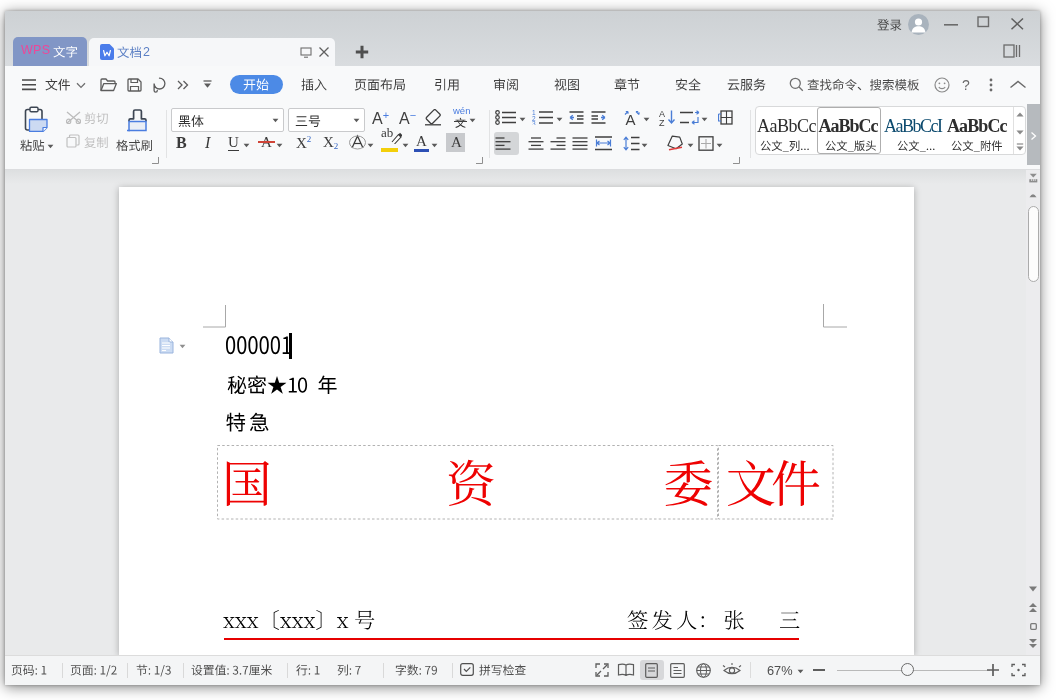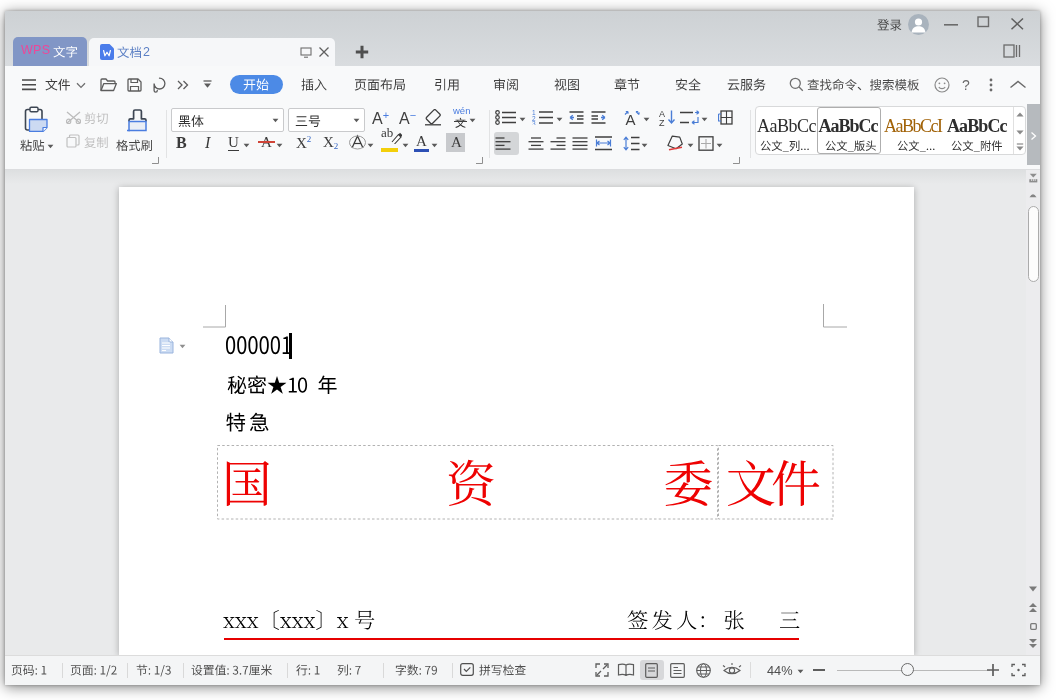--- a/index.html
+++ b/index.html
@@ -334,21 +334,21 @@
     <path d="M8 3 V12.5 M3 7.5 H13" stroke="#ababab" stroke-width="1.1"></path>
   </svg>
 <svg style="position:absolute;left:716px;top:143px;" width="7" height="5" viewBox="0 0 7 5" fill="none" stroke="none">
     <path d="M0.6 0.8 L3.5 4.3 L6.4 0.8 Z" fill="#5a5a5a"></path>
   </svg>
 <div class="abs" style="left:750px;top:110px;width:1px;height:48px;background:#e2e3e4"></div>
 <div class="abs" style="left:755px;top:106px;width:271px;height:49px;background:#fff;border:1px solid #d8d9da;border-radius:4px"></div>
 <div class="abs" style="left:817px;top:107px;width:64px;height:47px;background:#fff;border:1px solid #aeaeae;border-radius:3px"></div>
 <div class="abs" style="left:757px;top:116px;font-size:18px;font-weight:normal;color:#2e2e2e;font-family:'Liberation Serif',serif;letter-spacing:-0.5px">AaBbCc</div>
 <div class="abs" style="left:818.5px;top:116px;font-size:18px;font-weight:bold;color:#2e2e2e;font-family:'Liberation Serif',serif;letter-spacing:-1.0px">AaBbCc</div>
-<div class="abs" style="left:884px;top:116px;font-size:18px;font-weight:normal;color:#a16207;font-family:'Liberation Serif',serif;letter-spacing:-1.5px">AaBbCcI</div>
+<div class="abs" style="left:884px;top:116px;font-size:18px;font-weight:normal;color:#0c4a6e;font-family:'Liberation Serif',serif;letter-spacing:-1.5px">AaBbCcI</div>
 <div class="abs" style="left:947px;top:116px;font-size:18px;font-weight:bold;color:#2e2e2e;font-family:'Liberation Serif',serif;letter-spacing:-0.9px">AaBbCc</div>
 <svg style="position:absolute;left:759.5px;top:0px;overflow:visible;" width="2" height="2">
     <path transform="translate(0,150)" d="M3.7 -9.2C3.0 -7.5 1.9 -5.8 0.6 -4.8C0.8 -4.7 1.2 -4.4 1.4 -4.2C2.6 -5.3 3.8 -7.1 4.6 -8.9ZM7.5 -9.3 6.7 -8.9C7.5 -7.2 9.0 -5.3 10.2 -4.2C10.4 -4.5 10.7 -4.8 10.9 -4.9C9.7 -5.9 8.3 -7.7 7.5 -9.3ZM1.8 0.2C2.2 0.0 2.9 -0.0 8.8 -0.4C9.1 0.0 9.4 0.5 9.6 0.8L10.4 0.4C9.9 -0.7 8.7 -2.2 7.7 -3.5L6.9 -3.1C7.4 -2.5 7.8 -1.9 8.3 -1.2L3.0 -0.9C4.1 -2.2 5.2 -3.9 6.2 -5.7L5.3 -6.0C4.4 -4.2 3.0 -2.2 2.5 -1.7C2.1 -1.2 1.8 -0.8 1.5 -0.7C1.6 -0.5 1.8 -0.0 1.8 0.2Z M16.1 -9.3C16.4 -8.7 16.8 -8.0 16.9 -7.5L17.9 -7.8C17.7 -8.3 17.3 -9.0 17.0 -9.6ZM11.9 -7.5V-6.7H13.6C14.3 -4.9 15.2 -3.5 16.4 -2.3C15.1 -1.2 13.6 -0.5 11.7 0.1C11.9 0.3 12.1 0.7 12.2 0.9C14.1 0.3 15.7 -0.5 17.0 -1.6C18.2 -0.5 19.8 0.3 21.6 0.8C21.8 0.6 22.0 0.2 22.2 0.0C20.4 -0.4 18.9 -1.2 17.6 -2.3C18.8 -3.4 19.6 -4.9 20.3 -6.7H22.1V-7.5ZM17.0 -2.9C15.9 -3.9 15.1 -5.2 14.5 -6.7H19.3C18.8 -5.1 18.0 -3.9 17.0 -2.9Z M22.7 1.6H28.8V0.9H22.7Z M36.2 -8.2V-1.9H37.0V-8.2ZM38.5 -9.4V-0.2C38.5 -0.0 38.4 0.0 38.3 0.0C38.1 0.1 37.5 0.1 36.9 0.0C37.0 0.3 37.1 0.6 37.1 0.9C38.0 0.9 38.6 0.8 38.9 0.7C39.2 0.6 39.4 0.3 39.4 -0.2V-9.4ZM31.0 -3.4C31.5 -3.0 32.2 -2.5 32.7 -2.0C31.9 -1.0 30.9 -0.2 29.8 0.2C30.0 0.4 30.2 0.7 30.3 1.0C32.7 -0.1 34.5 -2.3 35.0 -6.2L34.5 -6.4L34.4 -6.4H31.8C32.0 -6.9 32.2 -7.5 32.3 -8.1H35.4V-8.9H29.6V-8.1H31.4C31.1 -6.3 30.4 -4.7 29.5 -3.7C29.7 -3.6 30.0 -3.3 30.2 -3.1C30.7 -3.8 31.2 -4.6 31.5 -5.6H34.1C33.9 -4.5 33.6 -3.6 33.1 -2.8C32.7 -3.2 32.0 -3.7 31.4 -4.0Z M41.8 0.1C42.2 0.1 42.5 -0.2 42.5 -0.6C42.5 -1.1 42.2 -1.4 41.8 -1.4C41.4 -1.4 41.0 -1.1 41.0 -0.6C41.0 -0.2 41.4 0.1 41.8 0.1Z M44.9 0.1C45.3 0.1 45.7 -0.2 45.7 -0.6C45.7 -1.1 45.3 -1.4 44.9 -1.4C44.5 -1.4 44.2 -1.1 44.2 -0.6C44.2 -0.2 44.5 0.1 44.9 0.1Z M48.1 0.1C48.5 0.1 48.8 -0.2 48.8 -0.6C48.8 -1.1 48.5 -1.4 48.1 -1.4C47.7 -1.4 47.3 -1.1 47.3 -0.6C47.3 -0.2 47.7 0.1 48.1 0.1Z" fill="#333"></path>
   </svg>
 <svg style="position:absolute;left:825px;top:0px;overflow:visible;" width="2" height="2">
     <path transform="translate(0,150)" d="M3.7 -9.2C3.0 -7.5 1.9 -5.8 0.6 -4.8C0.8 -4.7 1.2 -4.4 1.4 -4.2C2.6 -5.3 3.8 -7.1 4.6 -8.9ZM7.5 -9.3 6.7 -8.9C7.5 -7.2 9.0 -5.3 10.2 -4.2C10.4 -4.5 10.7 -4.8 10.9 -4.9C9.7 -5.9 8.3 -7.7 7.5 -9.3ZM1.8 0.2C2.2 0.0 2.9 -0.0 8.8 -0.4C9.1 0.0 9.4 0.5 9.6 0.8L10.4 0.4C9.9 -0.7 8.7 -2.2 7.7 -3.5L6.9 -3.1C7.4 -2.5 7.8 -1.9 8.3 -1.2L3.0 -0.9C4.1 -2.2 5.2 -3.9 6.2 -5.7L5.3 -6.0C4.4 -4.2 3.0 -2.2 2.5 -1.7C2.1 -1.2 1.8 -0.8 1.5 -0.7C1.6 -0.5 1.8 -0.0 1.8 0.2Z M16.1 -9.3C16.4 -8.7 16.8 -8.0 16.9 -7.5L17.9 -7.8C17.7 -8.3 17.3 -9.0 17.0 -9.6ZM11.9 -7.5V-6.7H13.6C14.3 -4.9 15.2 -3.5 16.4 -2.3C15.1 -1.2 13.6 -0.5 11.7 0.1C11.9 0.3 12.1 0.7 12.2 0.9C14.1 0.3 15.7 -0.5 17.0 -1.6C18.2 -0.5 19.8 0.3 21.6 0.8C21.8 0.6 22.0 0.2 22.2 0.0C20.4 -0.4 18.9 -1.2 17.6 -2.3C18.8 -3.4 19.6 -4.9 20.3 -6.7H22.1V-7.5ZM17.0 -2.9C15.9 -3.9 15.1 -5.2 14.5 -6.7H19.3C18.8 -5.1 18.0 -3.9 17.0 -2.9Z M22.7 1.6H28.8V0.9H22.7Z M30.1 -9.3V-4.8C30.1 -3.1 30.0 -1.0 29.3 0.4C29.4 0.5 29.7 0.8 29.9 0.9C30.5 -0.2 30.8 -1.7 30.8 -3.2H32.4V0.9H33.2V-4.0H30.9L30.9 -4.8V-5.6H33.9V-6.4H32.9V-9.5H32.1V-6.4H30.9V-9.3ZM38.5 -5.4C38.3 -4.1 37.9 -3.0 37.3 -2.1C36.8 -3.1 36.4 -4.2 36.1 -5.4ZM34.4 -8.7V-4.8C34.4 -3.1 34.3 -1.0 33.4 0.5C33.6 0.6 33.9 0.8 34.1 1.0C35.1 -0.7 35.2 -2.9 35.2 -4.8V-5.4H35.4C35.7 -3.9 36.2 -2.6 36.8 -1.4C36.2 -0.7 35.5 -0.1 34.7 0.2C34.9 0.4 35.1 0.7 35.2 0.9C36.0 0.5 36.7 -0.0 37.3 -0.7C37.8 -0.0 38.5 0.5 39.2 0.9C39.3 0.7 39.6 0.4 39.8 0.2C39.0 -0.1 38.3 -0.7 37.8 -1.4C38.6 -2.6 39.2 -4.1 39.4 -6.1L38.9 -6.2L38.8 -6.2H35.2V-8.0C36.7 -8.2 38.4 -8.4 39.6 -8.7L39.1 -9.4C38.0 -9.1 36.0 -8.9 34.4 -8.7Z M46.3 -1.9C47.8 -1.1 49.4 -0.1 50.3 0.7L50.9 0.1C49.9 -0.7 48.3 -1.7 46.7 -2.5ZM42.4 -8.4C43.3 -8.0 44.4 -7.4 45.0 -7.0L45.5 -7.7C44.9 -8.1 43.8 -8.7 42.8 -9.0ZM41.4 -6.3C42.3 -6.0 43.4 -5.3 43.9 -4.9L44.5 -5.5C43.9 -6.0 42.8 -6.6 41.9 -6.9ZM40.9 -4.3V-3.5H45.7C45.1 -1.8 43.8 -0.6 40.8 0.1C41.0 0.3 41.3 0.7 41.3 0.9C44.6 0.0 46.0 -1.4 46.6 -3.5H50.9V-4.3H46.8C47.1 -5.8 47.1 -7.5 47.1 -9.4H46.2C46.2 -7.4 46.2 -5.7 45.9 -4.3Z" fill="#333"></path>
   </svg>
 <svg style="position:absolute;left:897px;top:0px;overflow:visible;" width="2" height="2">
     <path transform="translate(0,150)" d="M3.7 -9.2C3.0 -7.5 1.9 -5.8 0.6 -4.8C0.8 -4.7 1.2 -4.4 1.4 -4.2C2.6 -5.3 3.8 -7.1 4.6 -8.9ZM7.5 -9.3 6.7 -8.9C7.5 -7.2 9.0 -5.3 10.2 -4.2C10.4 -4.5 10.7 -4.8 10.9 -4.9C9.7 -5.9 8.3 -7.7 7.5 -9.3ZM1.8 0.2C2.2 0.0 2.9 -0.0 8.8 -0.4C9.1 0.0 9.4 0.5 9.6 0.8L10.4 0.4C9.9 -0.7 8.7 -2.2 7.7 -3.5L6.9 -3.1C7.4 -2.5 7.8 -1.9 8.3 -1.2L3.0 -0.9C4.1 -2.2 5.2 -3.9 6.2 -5.7L5.3 -6.0C4.4 -4.2 3.0 -2.2 2.5 -1.7C2.1 -1.2 1.8 -0.8 1.5 -0.7C1.6 -0.5 1.8 -0.0 1.8 0.2Z M16.1 -9.3C16.4 -8.7 16.8 -8.0 16.9 -7.5L17.9 -7.8C17.7 -8.3 17.3 -9.0 17.0 -9.6ZM11.9 -7.5V-6.7H13.6C14.3 -4.9 15.2 -3.5 16.4 -2.3C15.1 -1.2 13.6 -0.5 11.7 0.1C11.9 0.3 12.1 0.7 12.2 0.9C14.1 0.3 15.7 -0.5 17.0 -1.6C18.2 -0.5 19.8 0.3 21.6 0.8C21.8 0.6 22.0 0.2 22.2 0.0C20.4 -0.4 18.9 -1.2 17.6 -2.3C18.8 -3.4 19.6 -4.9 20.3 -6.7H22.1V-7.5ZM17.0 -2.9C15.9 -3.9 15.1 -5.2 14.5 -6.7H19.3C18.8 -5.1 18.0 -3.9 17.0 -2.9Z M22.7 1.6H28.8V0.9H22.7Z M30.5 0.1C30.9 0.1 31.2 -0.2 31.2 -0.6C31.2 -1.1 30.9 -1.4 30.5 -1.4C30.1 -1.4 29.7 -1.1 29.7 -0.6C29.7 -0.2 30.1 0.1 30.5 0.1Z M33.6 0.1C34.0 0.1 34.4 -0.2 34.4 -0.6C34.4 -1.1 34.0 -1.4 33.6 -1.4C33.2 -1.4 32.9 -1.1 32.9 -0.6C32.9 -0.2 33.2 0.1 33.6 0.1Z M36.8 0.1C37.2 0.1 37.5 -0.2 37.5 -0.6C37.5 -1.1 37.2 -1.4 36.8 -1.4C36.4 -1.4 36.0 -1.1 36.0 -0.6C36.0 -0.2 36.4 0.1 36.8 0.1Z" fill="#333"></path>
   </svg>
@@ -502,21 +502,21 @@
     <circle cx="7.5" cy="7.5" r="6.8" stroke="#5d5d5d" stroke-width="1.1" fill="none"></circle>
     <ellipse cx="7.5" cy="7.5" rx="3" ry="6.8" stroke="#5d5d5d" stroke-width="1" fill="none"></ellipse>
     <path d="M0.7 7.5 H14.3 M1.7 4 H13.3 M1.7 11 H13.3" stroke="#5d5d5d" stroke-width="1"></path>
   </svg>
 <svg style="position:absolute;left:721px;top:662px;" width="22" height="16" viewBox="0 0 22 16" fill="none" stroke="none">
     <path d="M3 8.5 Q11 2 19 8.5 Q11 15 3 8.5 Z" stroke="#5d5d5d" stroke-width="1.1" fill="none"></path>
     <circle cx="11" cy="8.5" r="2.6" stroke="#5d5d5d" stroke-width="1.1" fill="none"></circle>
 <path d="M2 3.5 L4 5 M11 1 V3 M20 3.5 L18 5" stroke="#5d5d5d" stroke-width="1.1"></path>
   </svg>
 <div class="abs" style="left:750px;top:662px;width:1px;height:16px;background:#dcdcdc"></div>
-<div class="abs" style="left:767px;top:663px;font-size:12.8px;color:#4f4f4f">44%</div>
+<div class="abs" style="left:767px;top:663px;font-size:12.8px;color:#4f4f4f">67%</div>
 <svg style="position:absolute;left:797px;top:669px;" width="8" height="5" viewBox="0 0 8 5" fill="none" stroke="none">
     <path d="M0.6 0.8 L3.5 4.3 L6.4 0.8 Z" fill="#5a5a5a"></path>
   </svg>
 <div class="abs" style="left:813px;top:669px;width:12px;height:2px;background:#5d5d5d"></div>
 <div class="abs" style="left:837px;top:669.5px;width:153px;height:1.5px;background:#b9b9b9"></div>
 <div class="abs" style="left:901px;top:663px;width:13px;height:13px;border:1.5px solid #6a6a6a;border-radius:50%;background:#f4f5f6"></div>
 <svg style="position:absolute;left:986px;top:663px;" width="14" height="14" viewBox="0 0 14 14" fill="none" stroke="none">
     <path d="M7 1 V13 M1 7 H13" stroke="#5d5d5d" stroke-width="1.7"></path>
   </svg>
 <svg style="position:absolute;left:1011px;top:663px;" width="15" height="14" viewBox="0 0 15 14" fill="none" stroke="none">

